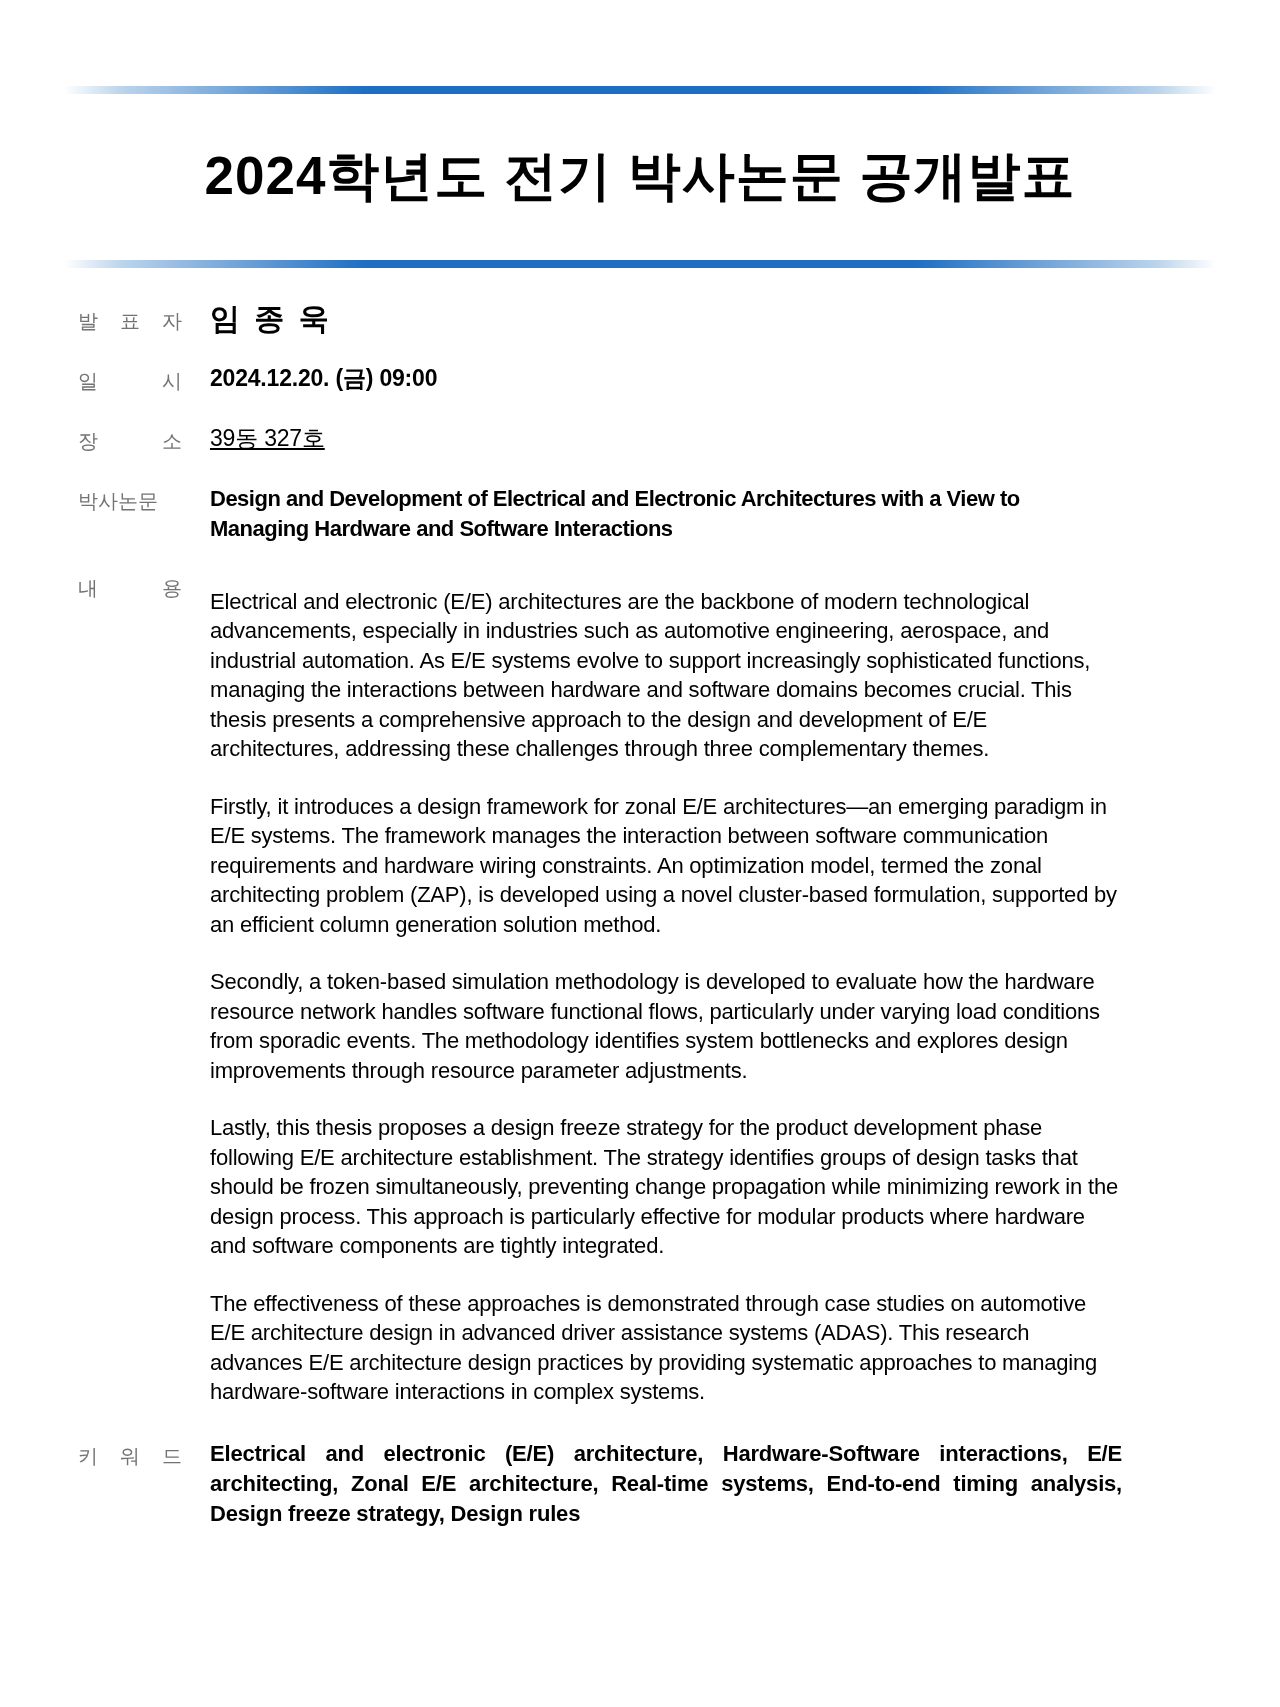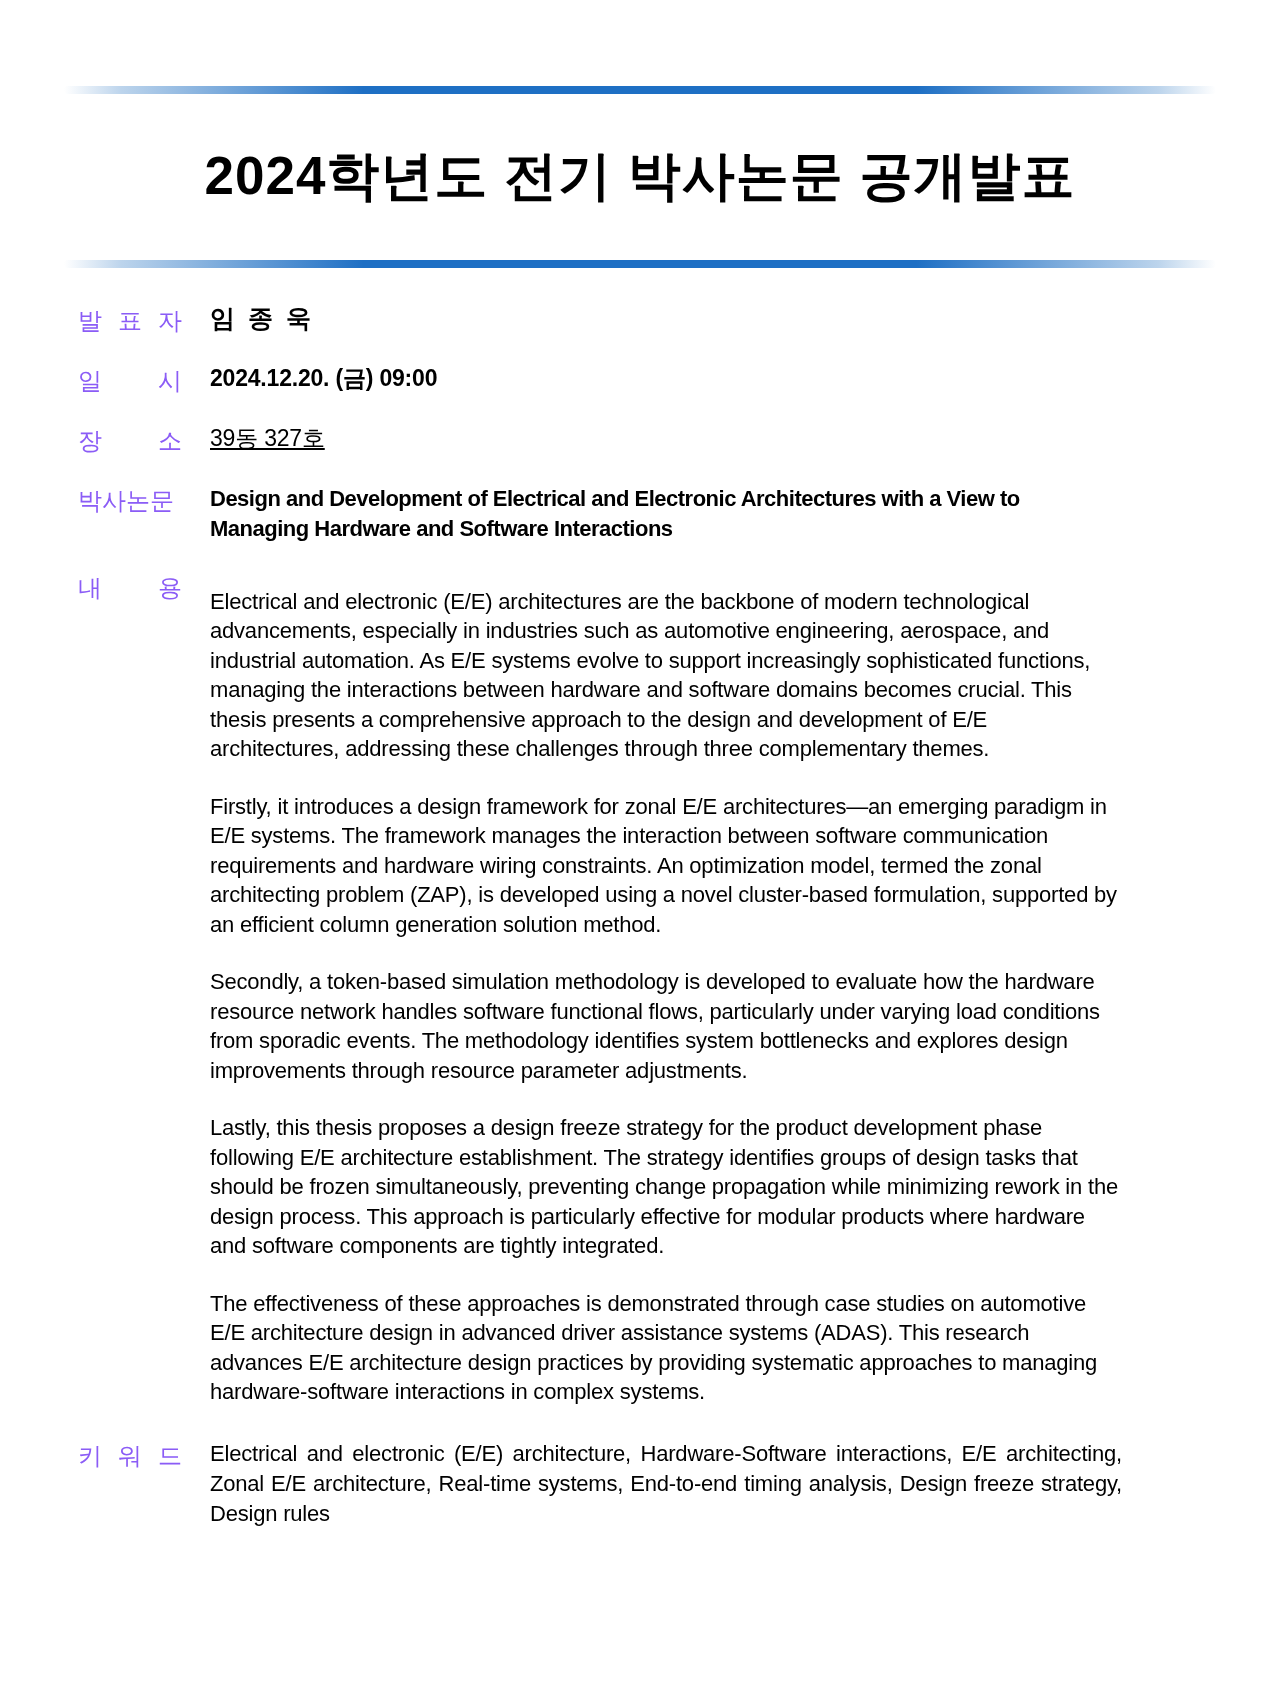--- a/index.html
+++ b/index.html
@@ -52,35 +52,35 @@
     width: 1044px;
   }
   .field-row {
     display: grid;
     grid-template-columns: 104px 912px;
     column-gap: 28px;
     margin-bottom: 26px;
     align-items: baseline;
   }
   .field-label {
-    font-size: 24px;
+    font-size: 20px;
     line-height: 34px;
-    color: #8b5cf6;
+    color: #737373;
     text-align: justify;
     text-align-last: justify;
     white-space: normal;
     align-self: start;
   }
   .value {
     font-size: 22px;
     line-height: 29.5px;
     letter-spacing: -0.2px;
   }
   .value-presenter {
-    font-size: 25px;
+    font-size: 30px;
     font-weight: bold;
     letter-spacing: 3px;
   }
   .value-datetime {
     font-size: 23px;
     font-weight: bold;
   }
   .value-location {
     font-size: 23px;
     text-decoration: underline;
@@ -93,20 +93,21 @@
   }
   .value-content p {
     margin: 16px 0 28px 0;
   }
   .value-content p:last-child {
     margin-bottom: 0;
   }
   .value-keywords {
     text-align: justify;
     line-height: 30px;
+    font-weight: bold;
   }
   .row-content {
     margin-bottom: 32px;
   }
 </style>
 </head>
 <body>
 
 <div class="page">
 

